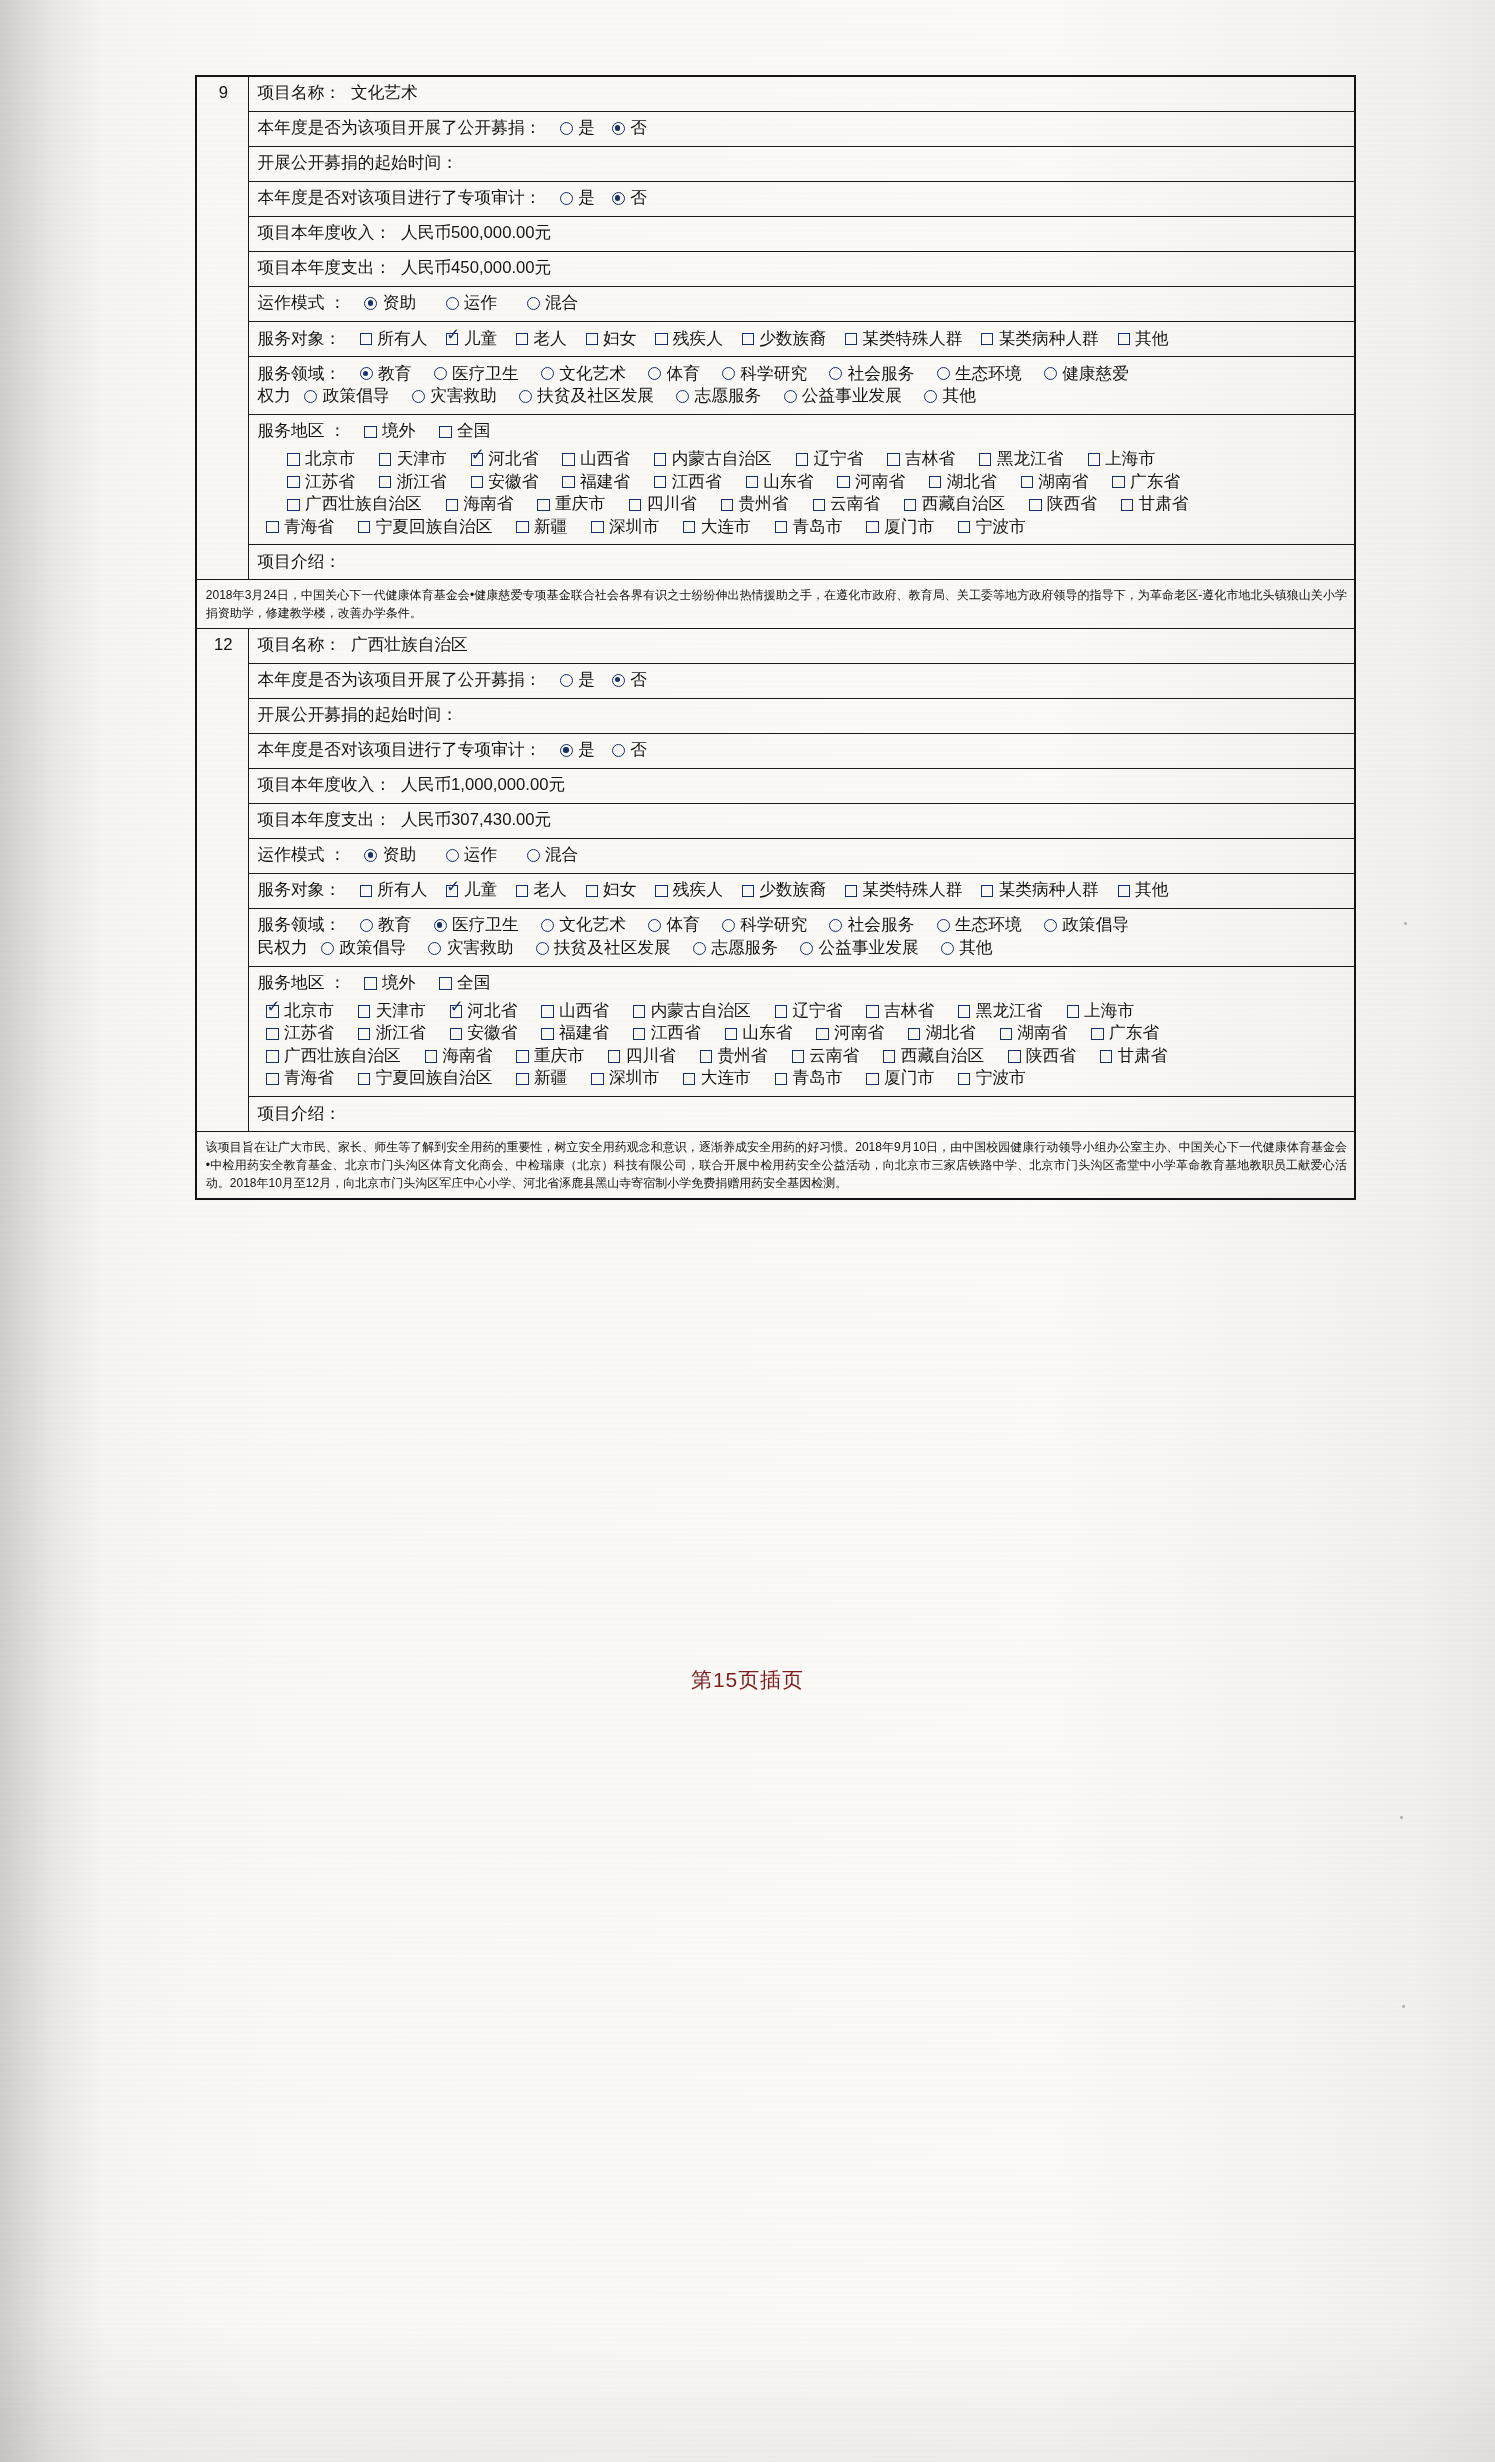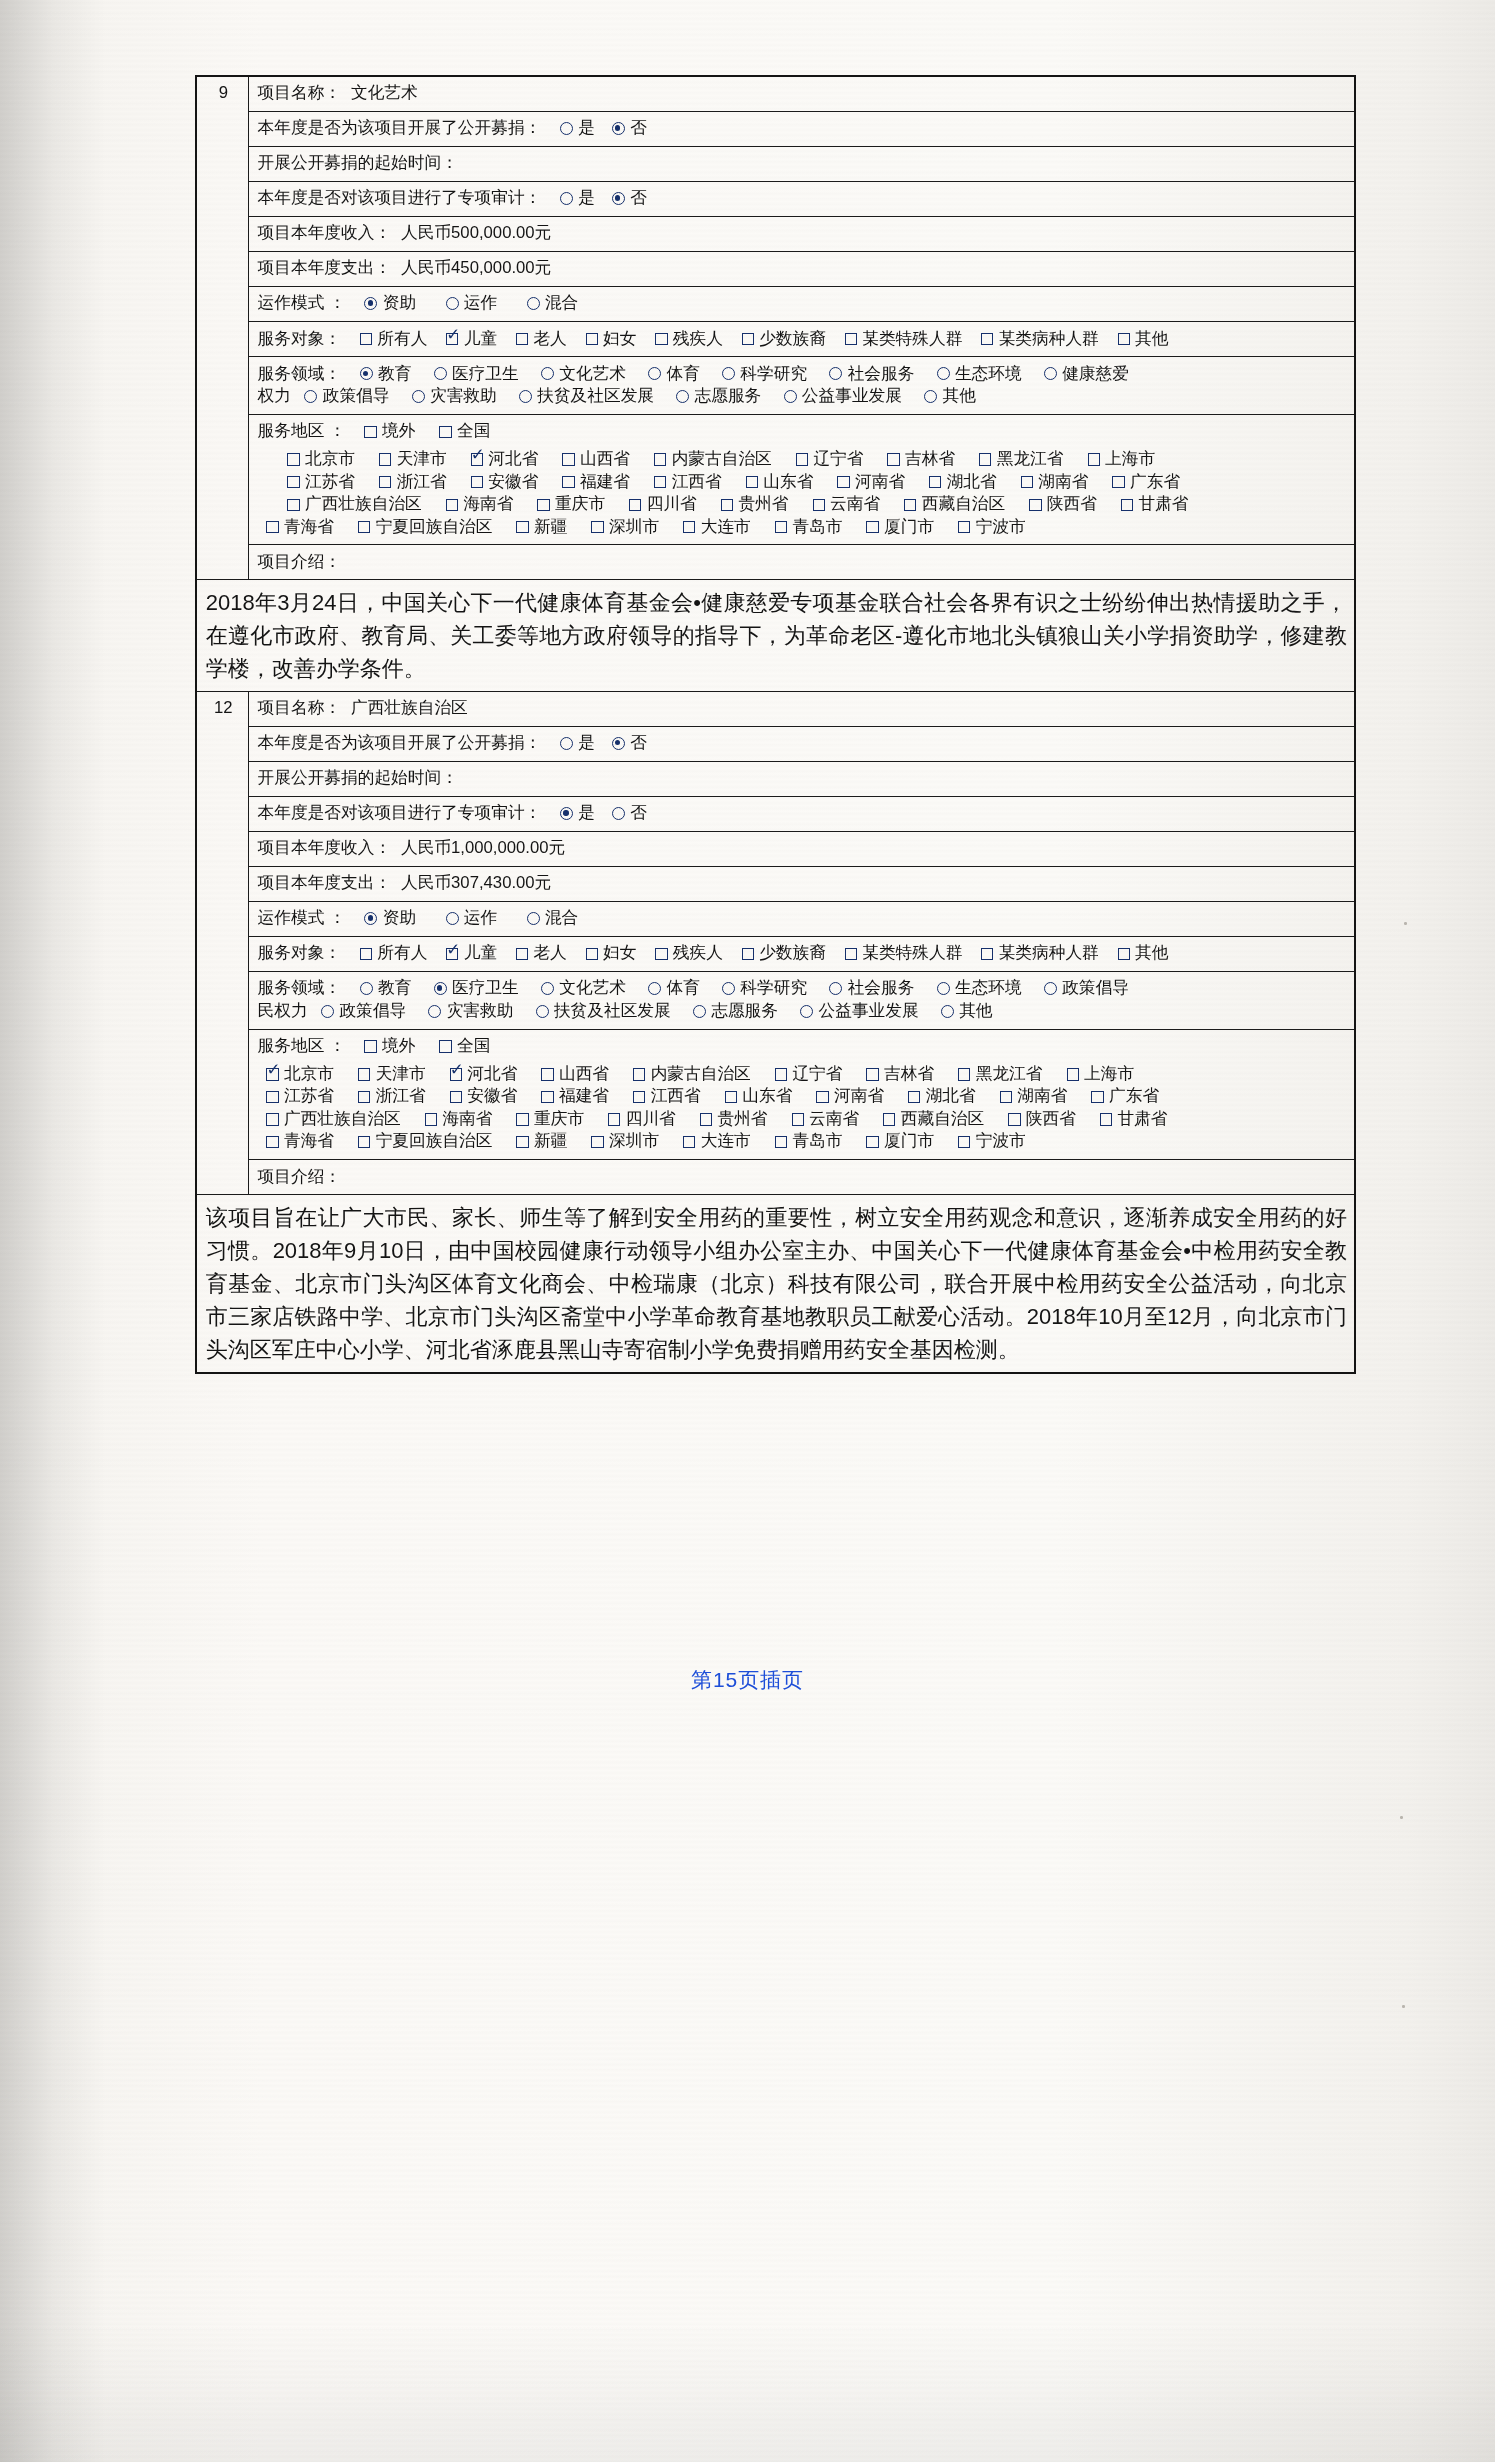--- a/index.html
+++ b/index.html
@@ -89,32 +89,32 @@
     font-family:"DejaVu Sans", sans-serif;
   }
   .opt { display:inline-block; white-space:nowrap; margin-right:3.5px; }
   .opt .txt { margin-left:0.9px; }
   .optrow { display:block; }
   .mode-row .opt { margin-right:16px; }
   .obj-row .opt { margin-right:5.3px; }
   .field-row .opt { margin-right:8.8px; }
   .region-list .opt { margin-right:10.6px; }
   .intro {
-    font-size:22px;
+    font-size:12px;
     line-height:1.5;
     text-align:justify;
   }
   .pagefoot {
     position:absolute;
     left:0; top:1666px;
     width:1495px;
     text-align:center;
     font-size:21px;
     letter-spacing:0.9px;
-    color:#1d4ed8;
+    color:#7f1d1d;
     font-family:"Liberation Sans", sans-serif;
   }
   .dot { position:absolute; width:2.6px; height:2.6px; background:#b9b5ae; border-radius:50%; }
   .edge-shadow {
     position:absolute; left:0; top:0; width:106px; height:2462px;
     background:linear-gradient(90deg, rgba(0,0,0,0.10), rgba(0,0,0,0));
     pointer-events:none;
   }
   .bottom-shadow {
     position:absolute; left:0; bottom:0; width:1495px; height:141px;

